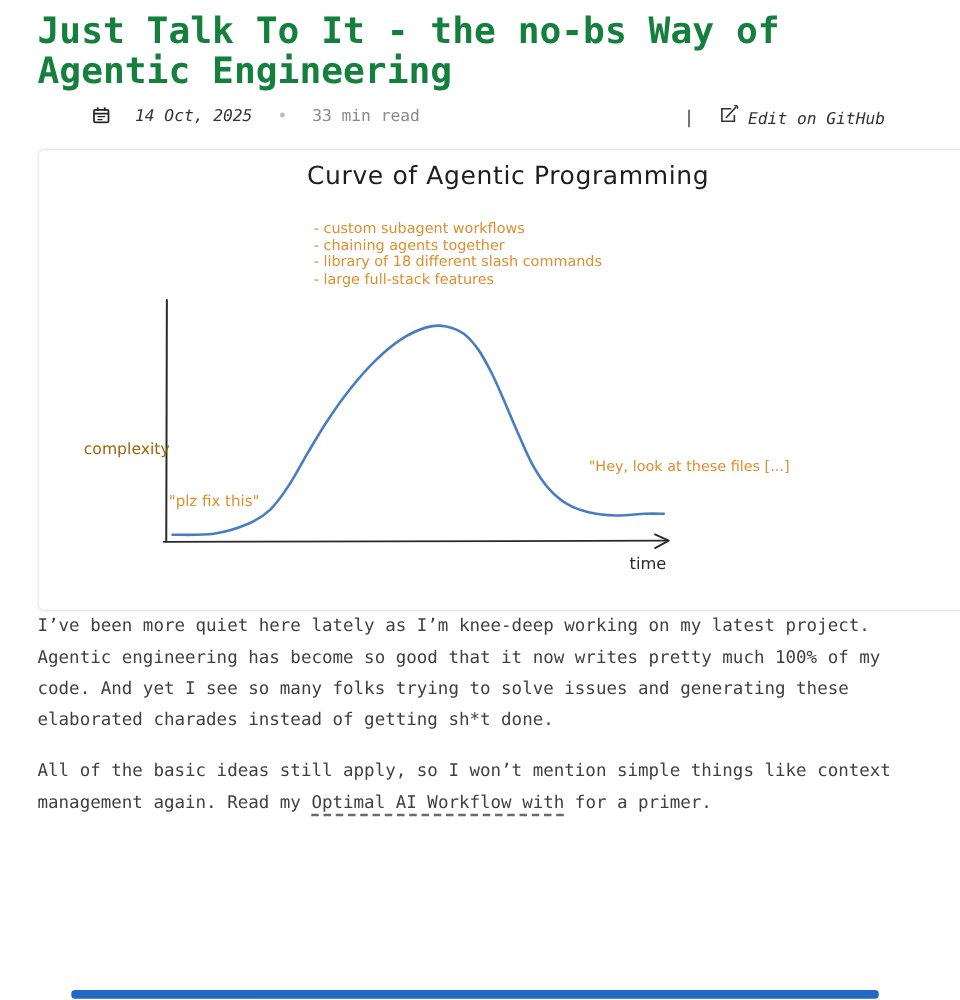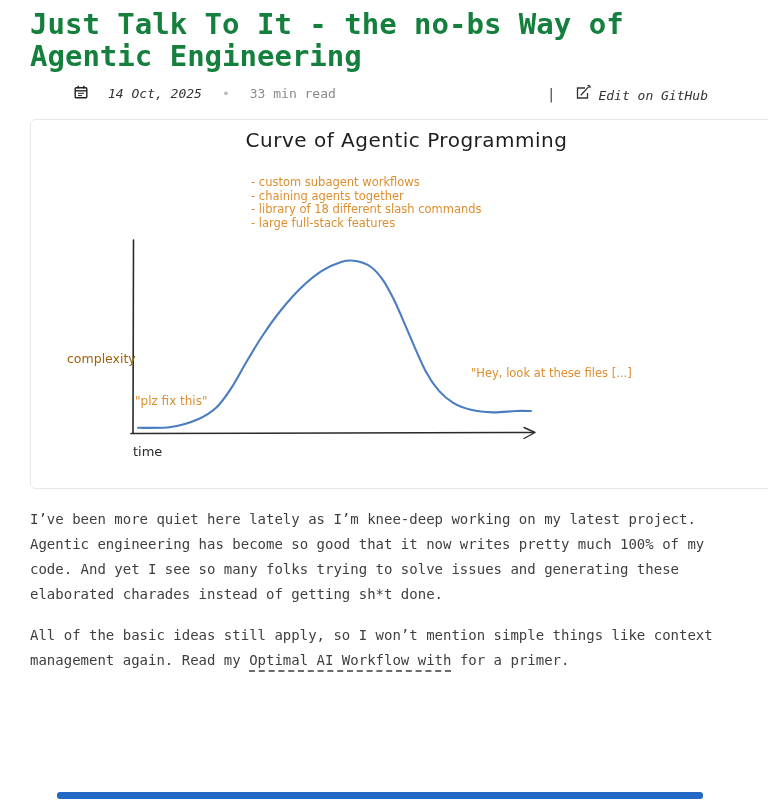--- a/index.html
+++ b/index.html
@@ -24,26 +24,26 @@
   
   .chart-card {
     position:relative; width:753px; height:370px;
     border:1px solid #e8e8e8; border-radius:6px; background:#fff;
   }
   .hand { font-family:cursive, "DejaVu Sans", sans-serif; }
   .chart-title { position:absolute; top:8px; left:0; width:100%; text-align:center; font-size:20px; color:#1d1d1d; letter-spacing:0.5px; }
   .peak-list { position:absolute; left:220px; top:56px; font-size:11.5px; line-height:13.6px; color:#dd8e2e; }
   .plot-svg { position:absolute; left:0; top:0; }
   .ylabel { position:absolute; left:36px; top:192px; font-size:12.5px; color:#a16207;margin-top:39px; }
-  .xlabel { position:absolute; left:102px; top:324px; width:400px; text-align:left; font-size:13px; color:#2a2a2a; }
+  .xlabel { position:absolute; left:102px; top:324px; width:400px; text-align:right; font-size:13px; color:#2a2a2a; }
   .start-label { position:absolute; left:104px; top:274px; font-size:12px; color:#dd8e2e; }
   .end-label { position:absolute; left:440px; top:246px; font-size:11.5px; line-height:15px; color:#dd8e2e; }
 
   
-  article { width:717px; margin-top:18px; font-size:14px; line-height:25px; color:#3f3f3f; }
+  article { width:717px; font-size:14px; line-height:25px; color:#3f3f3f; }
   article p { margin-bottom:16px; }
   article a {
     color:inherit; text-decoration-line:underline; text-decoration-style:dashed;
     text-decoration-color:#6b6b6b; text-decoration-thickness:1.5px; text-underline-offset:5px;
   }
 
   
   .hscroll-thumb { position:absolute; left:57px; top:792px; width:646px; height:7px; background:#2268c4; border-radius:3px; }
 </style>
 </head>

